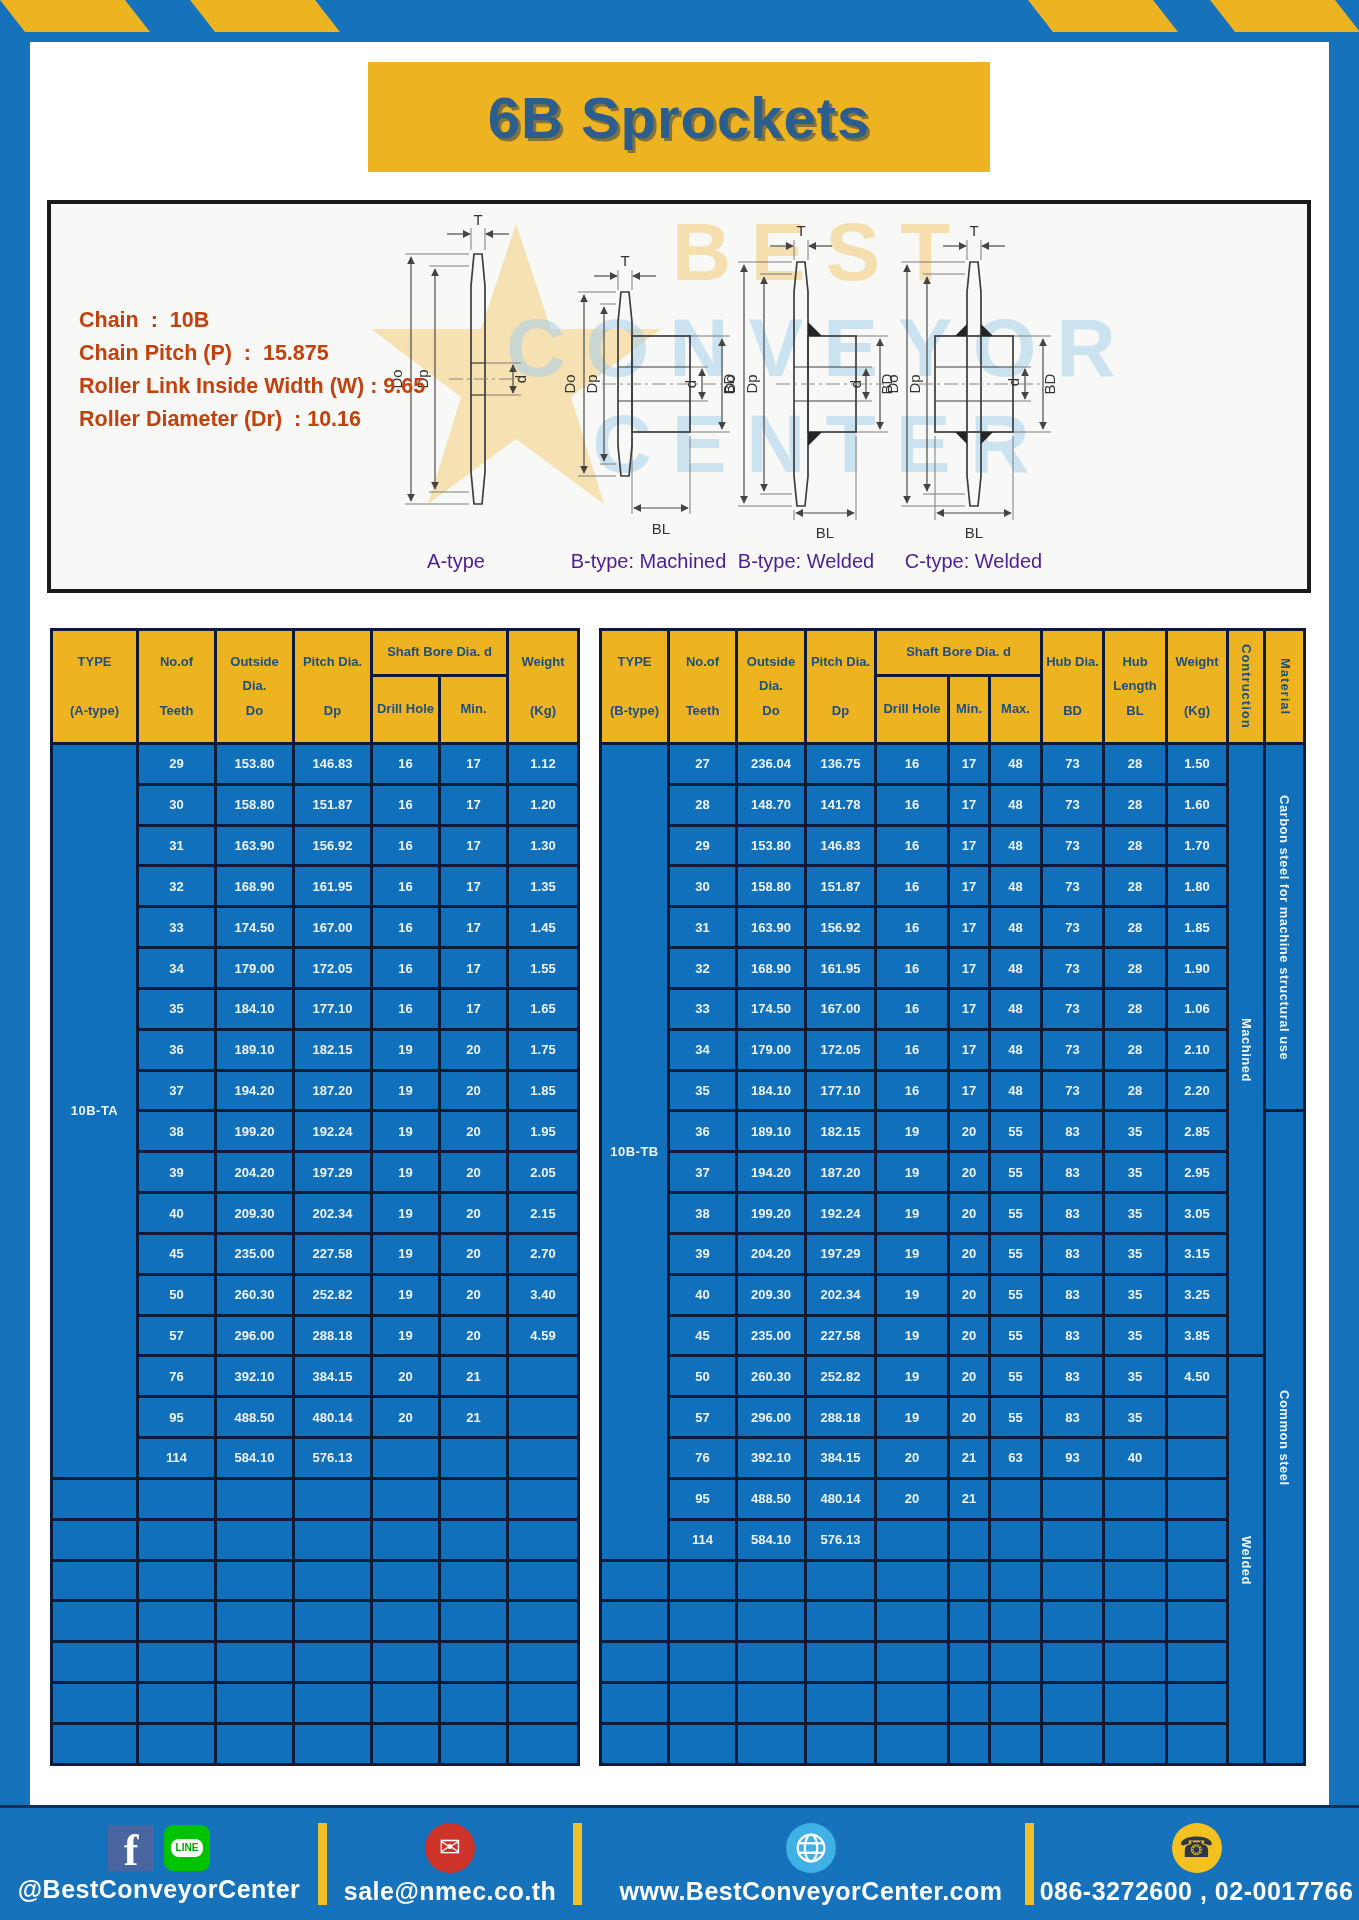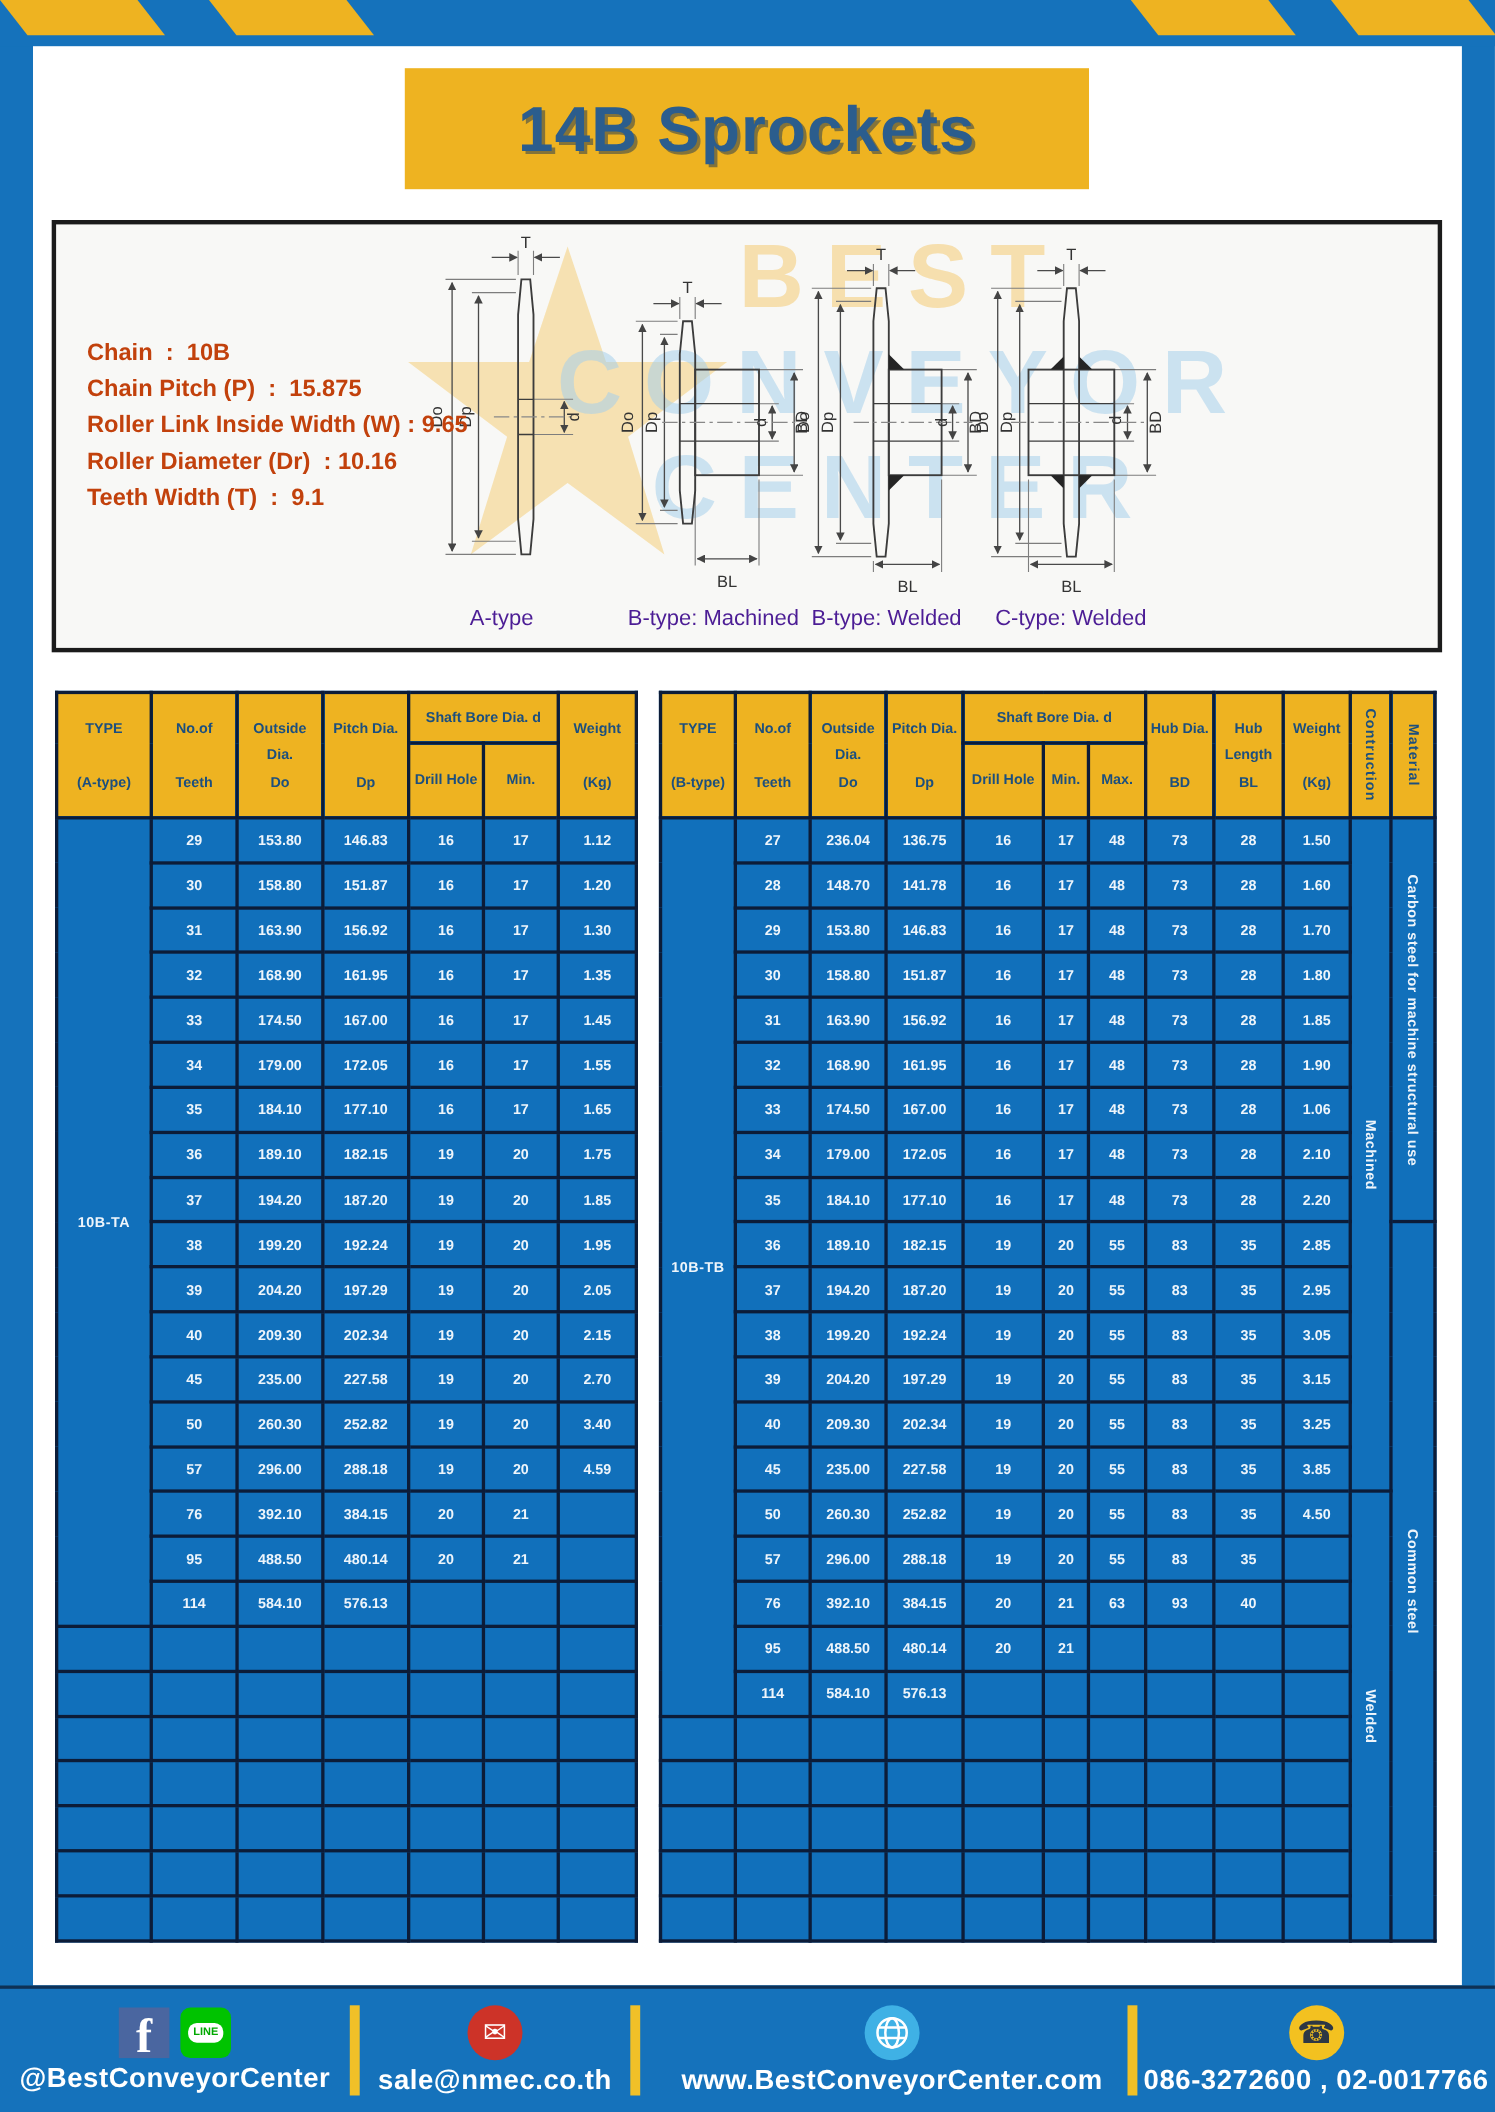--- a/index.html
+++ b/index.html
@@ -78,41 +78,40 @@
   <div class="topbar">
     <div class="stripe" style="left:0px"></div>
     <div class="stripe" style="left:190px"></div>
     <div class="stripe" style="left:1028px"></div>
     <div class="stripe" style="left:1210px"></div>
   </div>
 
   <div class="content">
 
     <div class="title-box">
-      <div class="title-text">14B Sprockets</div>
+      <div class="title-text">6B Sprockets</div>
     </div>
 
     <div class="diagram-box">
 
       <svg class="star-mark" width="330" height="330" viewBox="0 0 330 330">
         <polygon points="165,15 200,120 310,120 220,188 253,295 165,230 77,295 110,188 20,120 130,120" fill="rgba(244,190,70,1)"></polygon>
       </svg>
 
       <div class="watermark">
         <div class="wm-l1">BEST</div>
         <div class="wm-l2">CONVEYOR</div>
         <div class="wm-l3">CENTER</div>
       </div>
 
       <div class="spec-block">
         <div class="spec-line">Chain  :  10B</div>
         <div class="spec-line">Chain Pitch (P)  :  15.875</div>
         <div class="spec-line">Roller Link Inside Width (W) : 9.65</div>
         <div class="spec-line">Roller Diameter (Dr)  : 10.16</div>
-        <div class="spec-line">Teeth Width (T)  :  9.1</div>
       </div>
 
       <div class="figure fig-a">
         <svg width="150" height="330" viewBox="0 0 150 330">
           <defs>
               <marker id="ma" viewBox="0 0 10 10" refX="9" refY="5" markerWidth="6.5" markerHeight="6.5" orient="auto-start-reverse">
                 <path d="M0,0L10,5L0,10Z" fill="#444"></path>
               </marker>
             </defs>
           <g>

